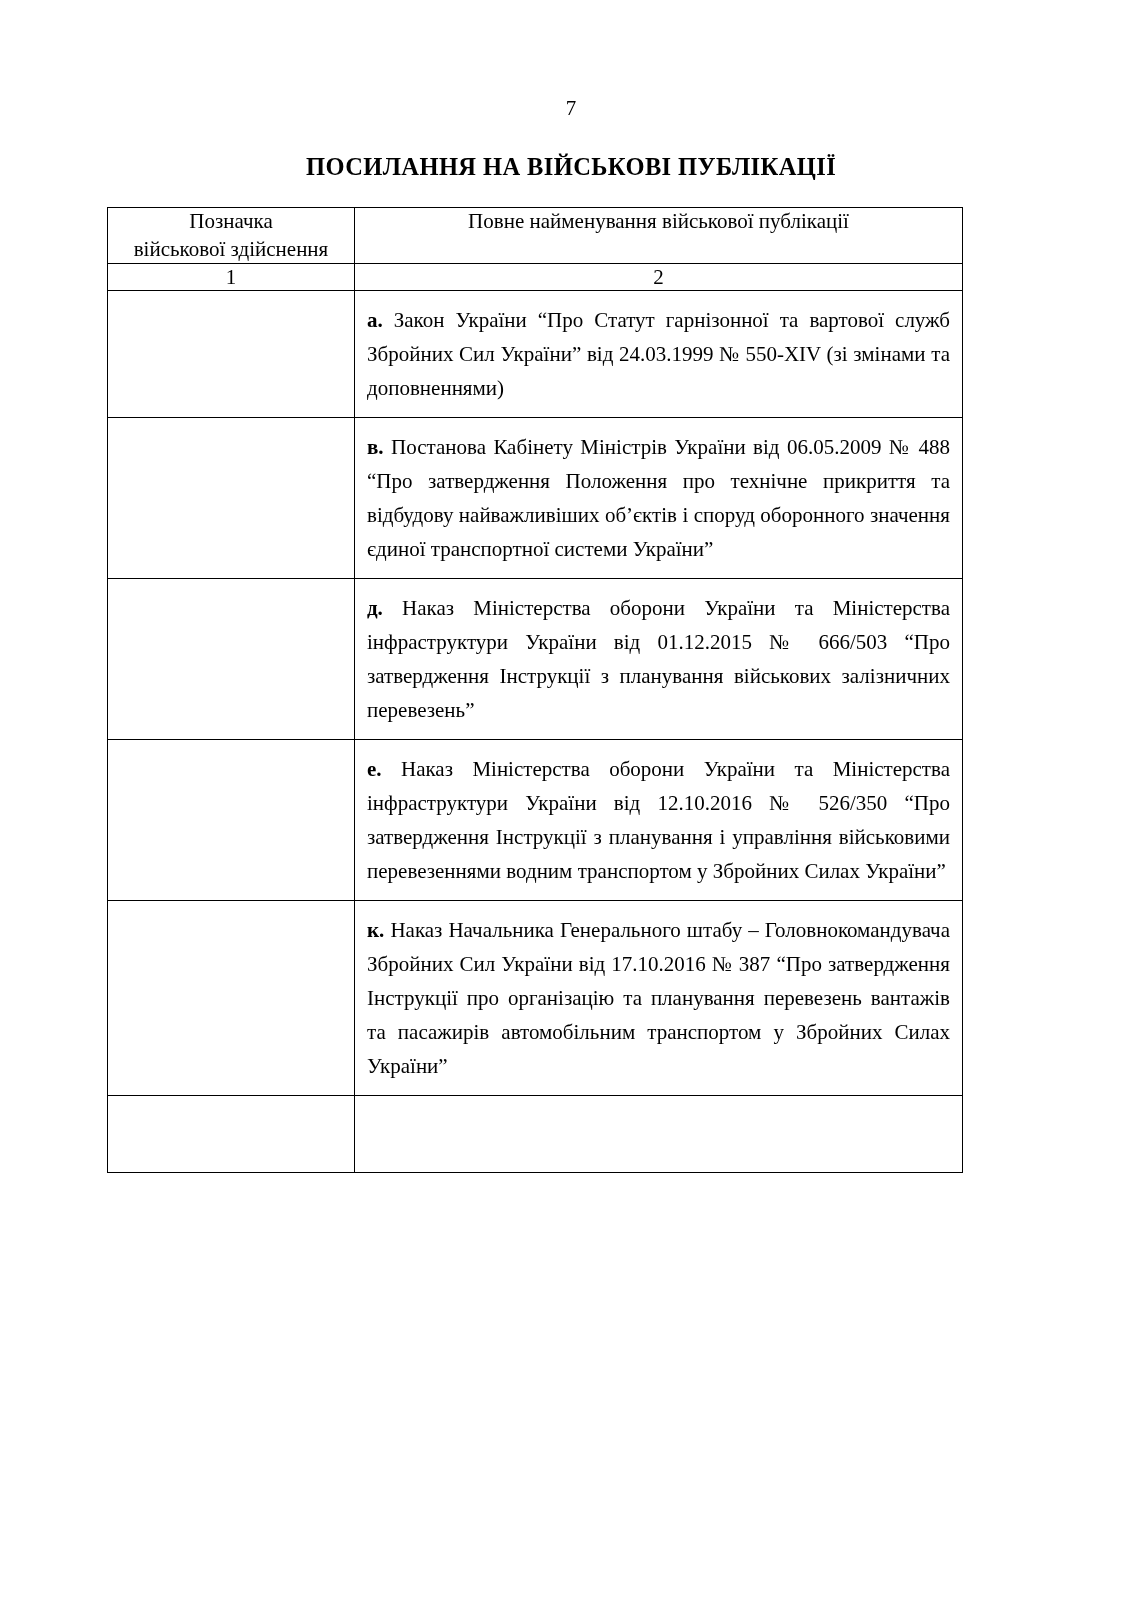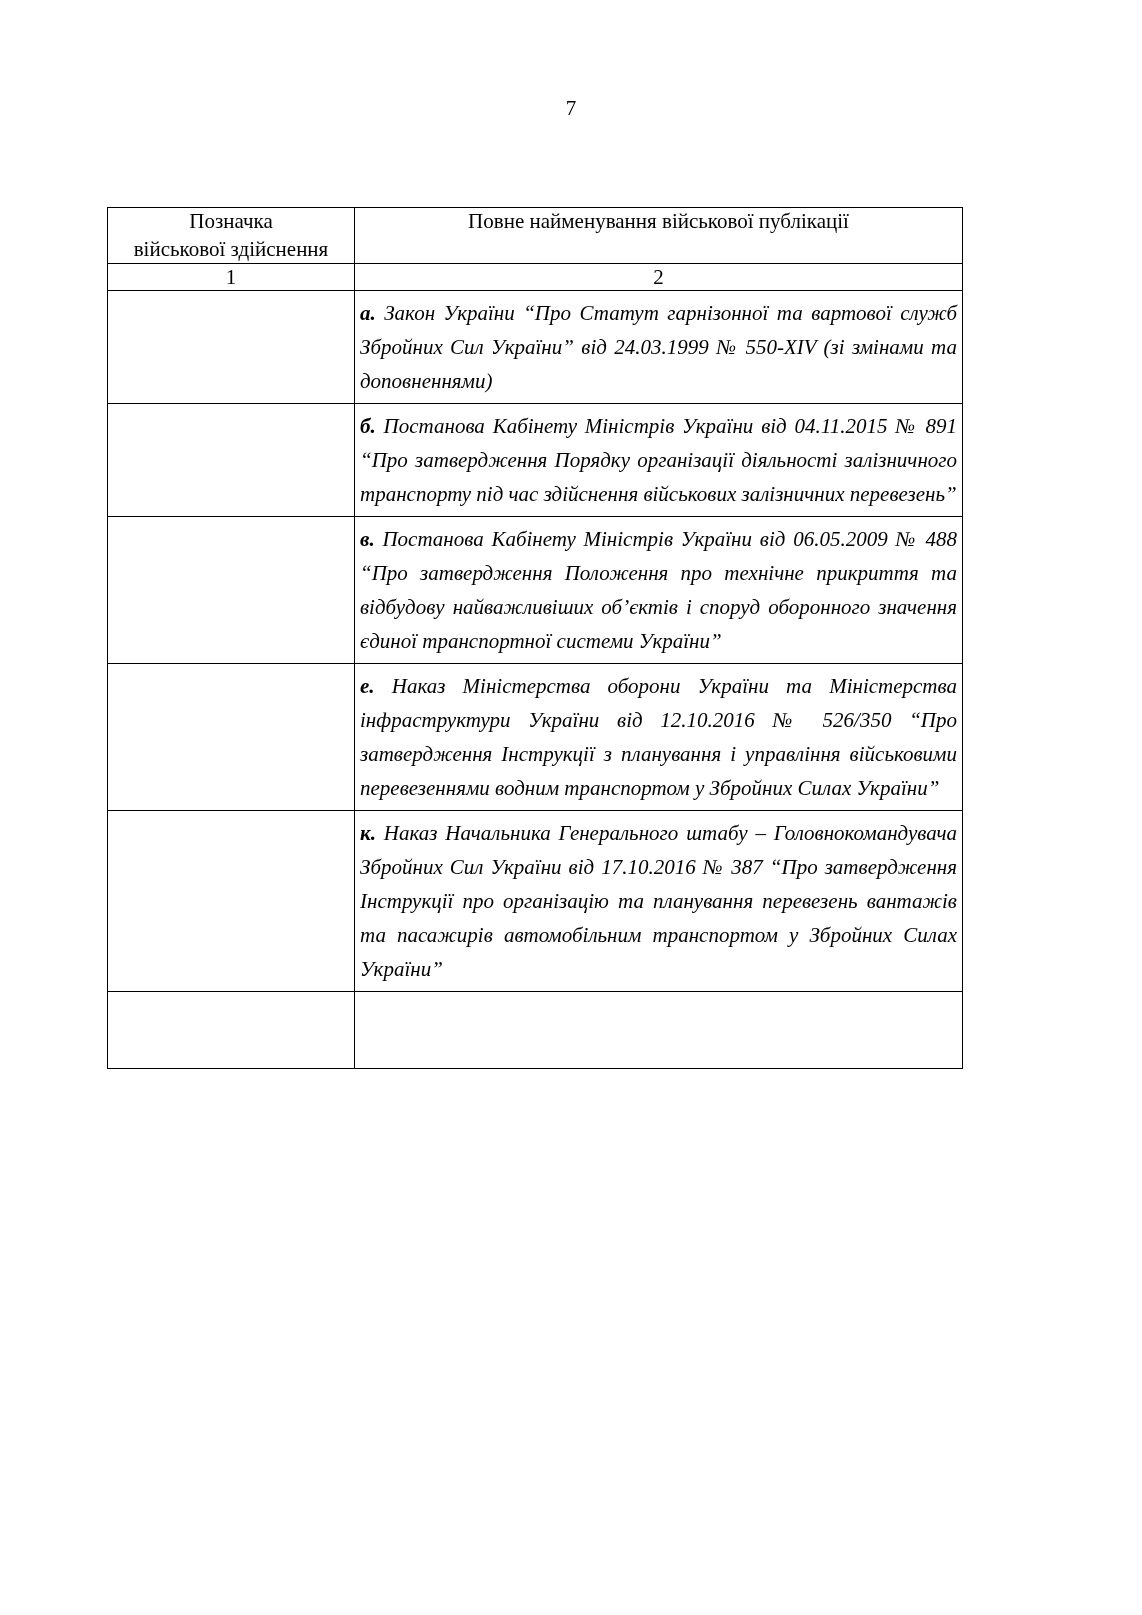--- a/index.html
+++ b/index.html
@@ -99,37 +99,37 @@
     text-align: justify;
     text-align-last: left;
     text-justify: inter-word;
     hyphens: none;
   }
   .text-cell .lbl {
     font-weight: bold;
   }
   
   .text-cell p {
-    margin: 5px;
+    margin: 12px;
     text-align: justify;
     text-align-last: left;
-    font-style: italic;
   }
   
   .tail-cell {
     height: 76px;
   }
 </style>
 </head>
 <body>
 
 <div class="page">
 
   <div class="page-number">7</div>
 
+  <div class="doc-title">ПОСИЛАННЯ НА ВІЙСЬКОВІ ПУБЛІКАЦІЇ</div>
 
   <table class="ref-table">
     <colgroup>
       <col class="col-mark">
       <col class="col-title">
     </colgroup>
     <thead>
       <tr>
         <th class="hdr-cell mark-head">
           <div>Позначка</div>
@@ -146,27 +146,27 @@
 
     <tr>
           <td class="mark-cell"></td>
           <td class="text-cell">
             <p><span class="lbl">а.</span> <span>Закон України “Про Статут гарнізонної та вартової служб Збройних Сил України” від 24.03.1999 № 550-XIV (зі змінами та доповненнями)</span></p>
           </td>
         </tr>
         <tr>
           <td class="mark-cell"></td>
           <td class="text-cell">
-            <p><span class="lbl">б.</span> <span>Постанова Кабінету Міністрів України від 04.11.2015 № 891 “Про затвердження Порядку організації діяльності залізничного транспорту під час здійснення військових залізничних перевезень”</span></p>
+            <p><span class="lbl">в.</span> <span>Постанова Кабінету Міністрів України від 06.05.2009 № 488 “Про затвердження Положення про технічне прикриття та відбудову найважливіших об’єктів і споруд оборонного значення єдиної транспортної системи України”</span></p>
           </td>
         </tr>
         <tr>
           <td class="mark-cell"></td>
           <td class="text-cell">
-            <p><span class="lbl">в.</span> <span>Постанова Кабінету Міністрів України від 06.05.2009 № 488 “Про затвердження Положення про технічне прикриття та відбудову найважливіших об’єктів і споруд оборонного значення єдиної транспортної системи України”</span></p>
+            <p><span class="lbl">д.</span> <span>Наказ Міністерства оборони України та Міністерства інфраструктури України від 01.12.2015 № 666/503 “Про затвердження Інструкції з планування військових залізничних перевезень”</span></p>
           </td>
         </tr>
         <tr>
           <td class="mark-cell"></td>
           <td class="text-cell">
             <p><span class="lbl">е.</span> <span>Наказ Міністерства оборони України та Міністерства інфраструктури України від 12.10.2016 № 526/350 “Про затвердження Інструкції з планування і управління військовими перевезеннями водним транспортом у Збройних Силах України”</span></p>
           </td>
         </tr>
         <tr>
           <td class="mark-cell"></td>

